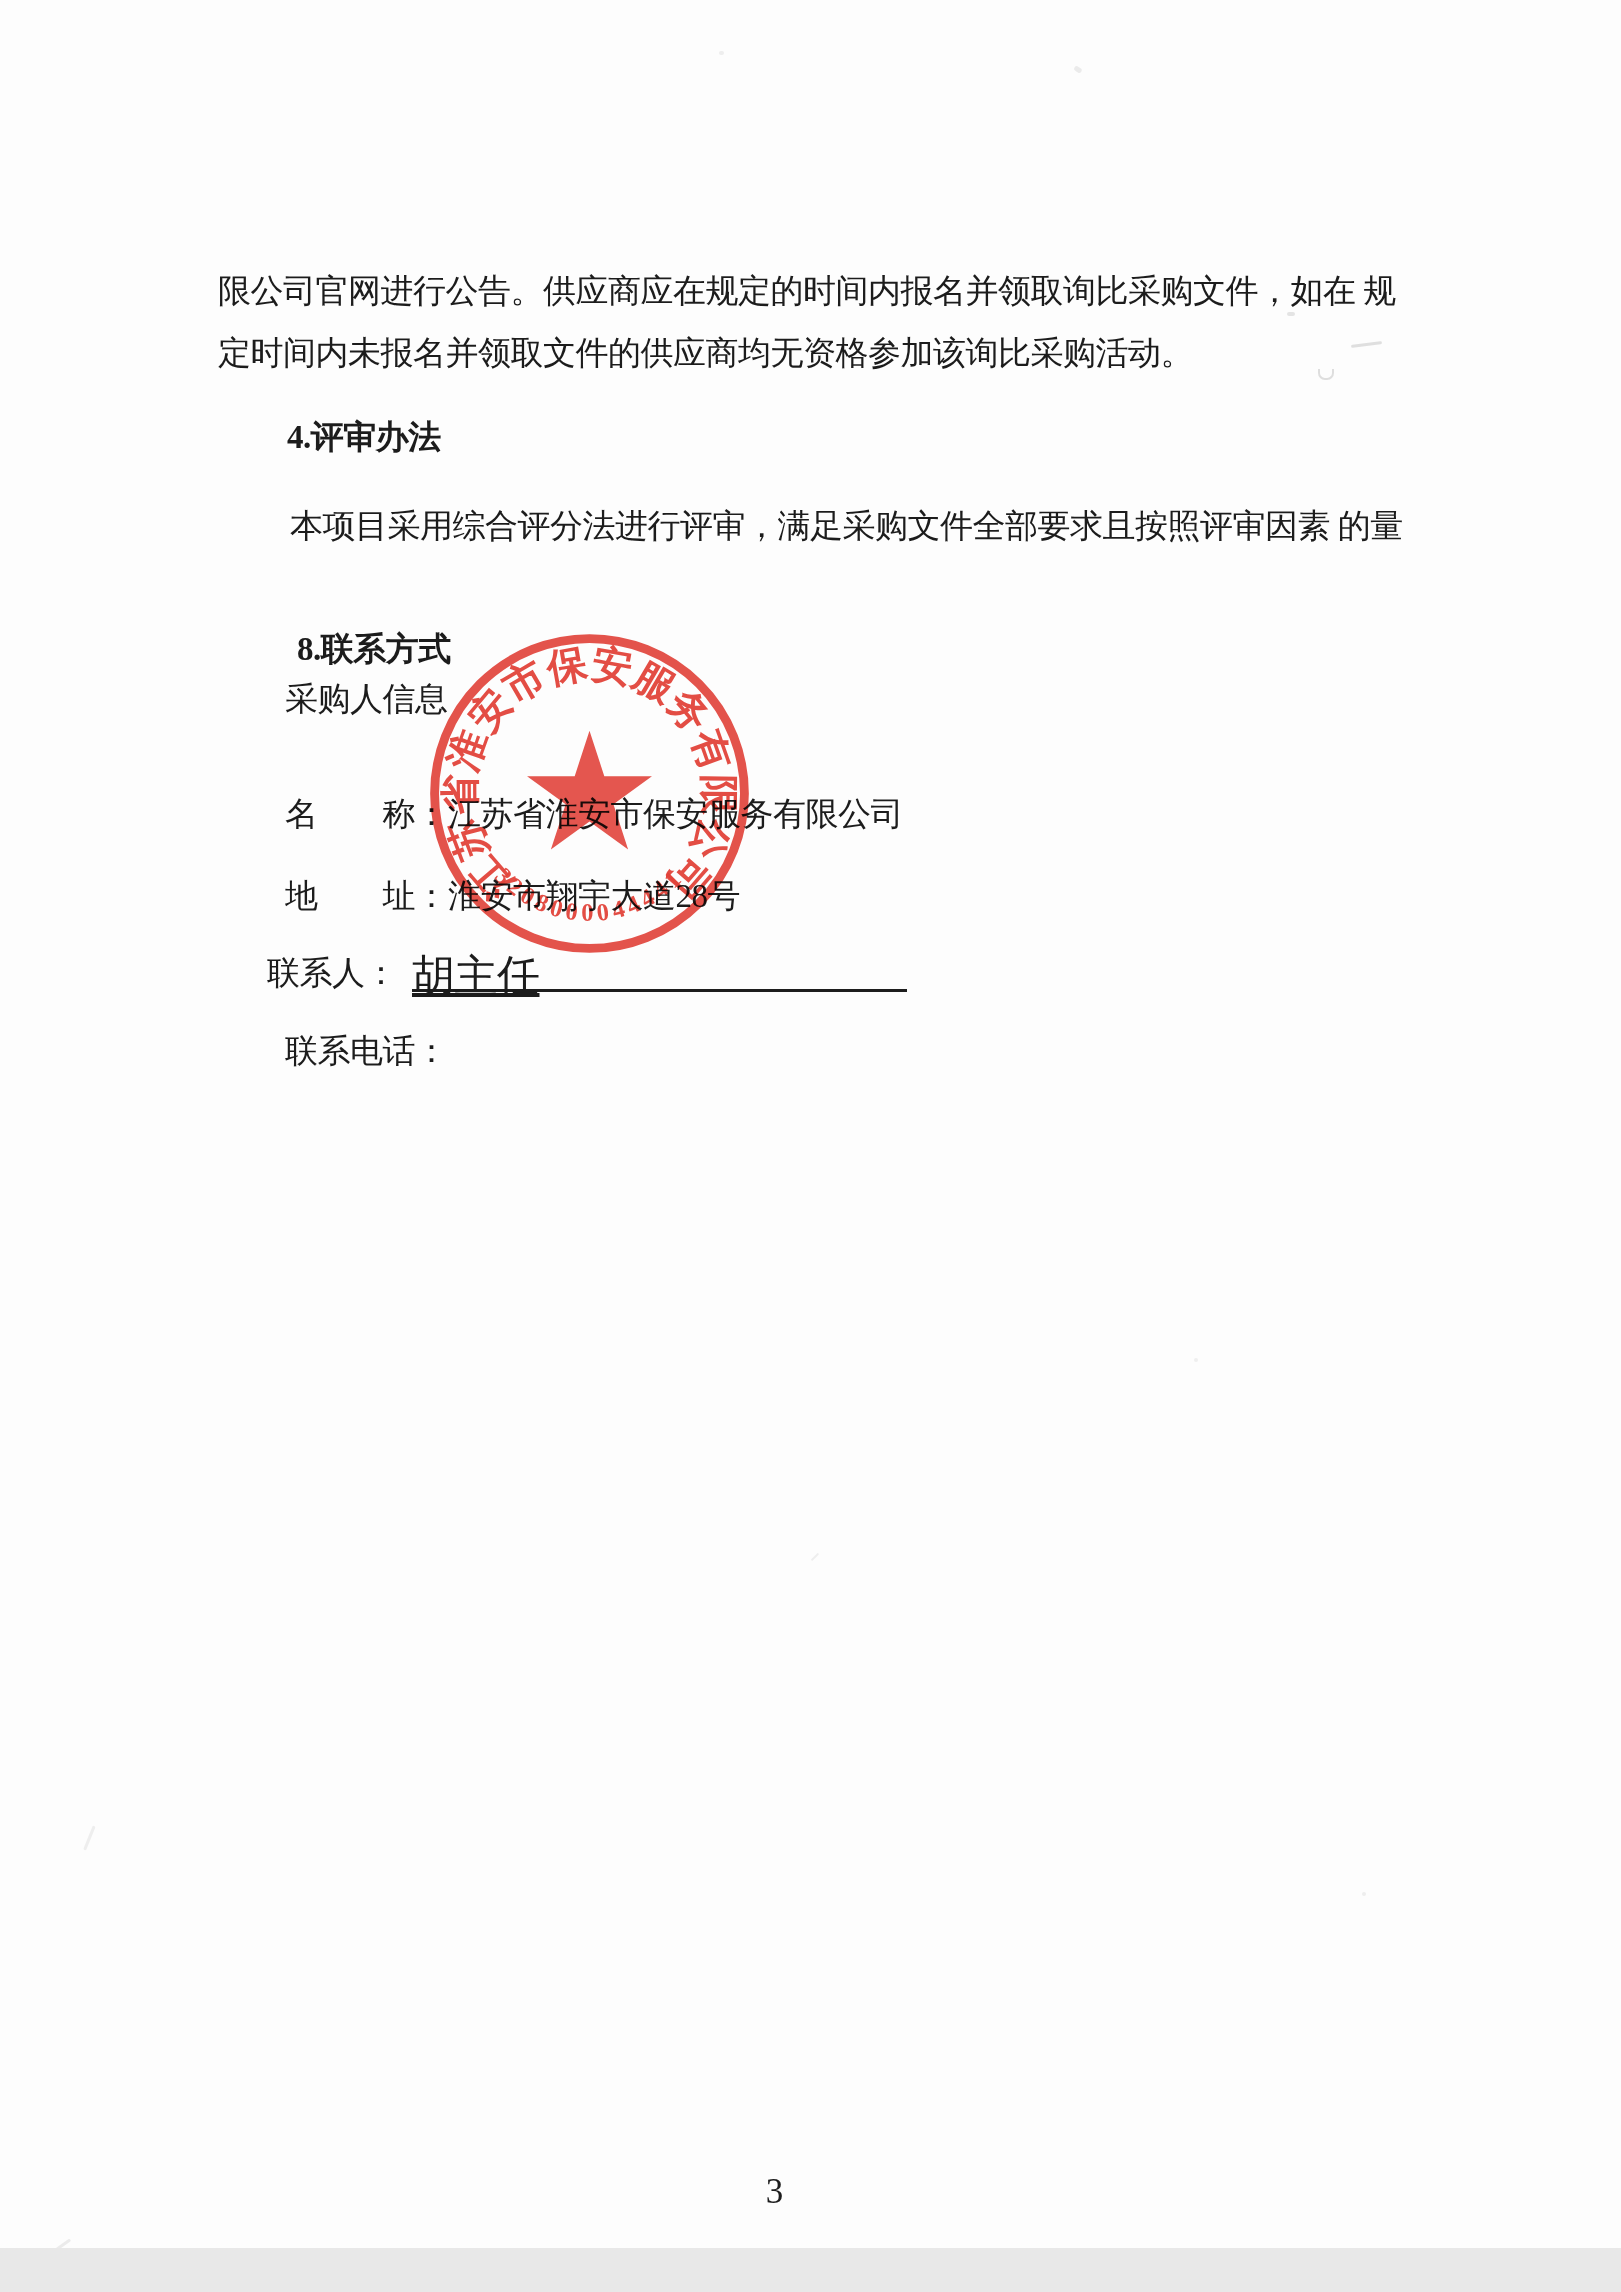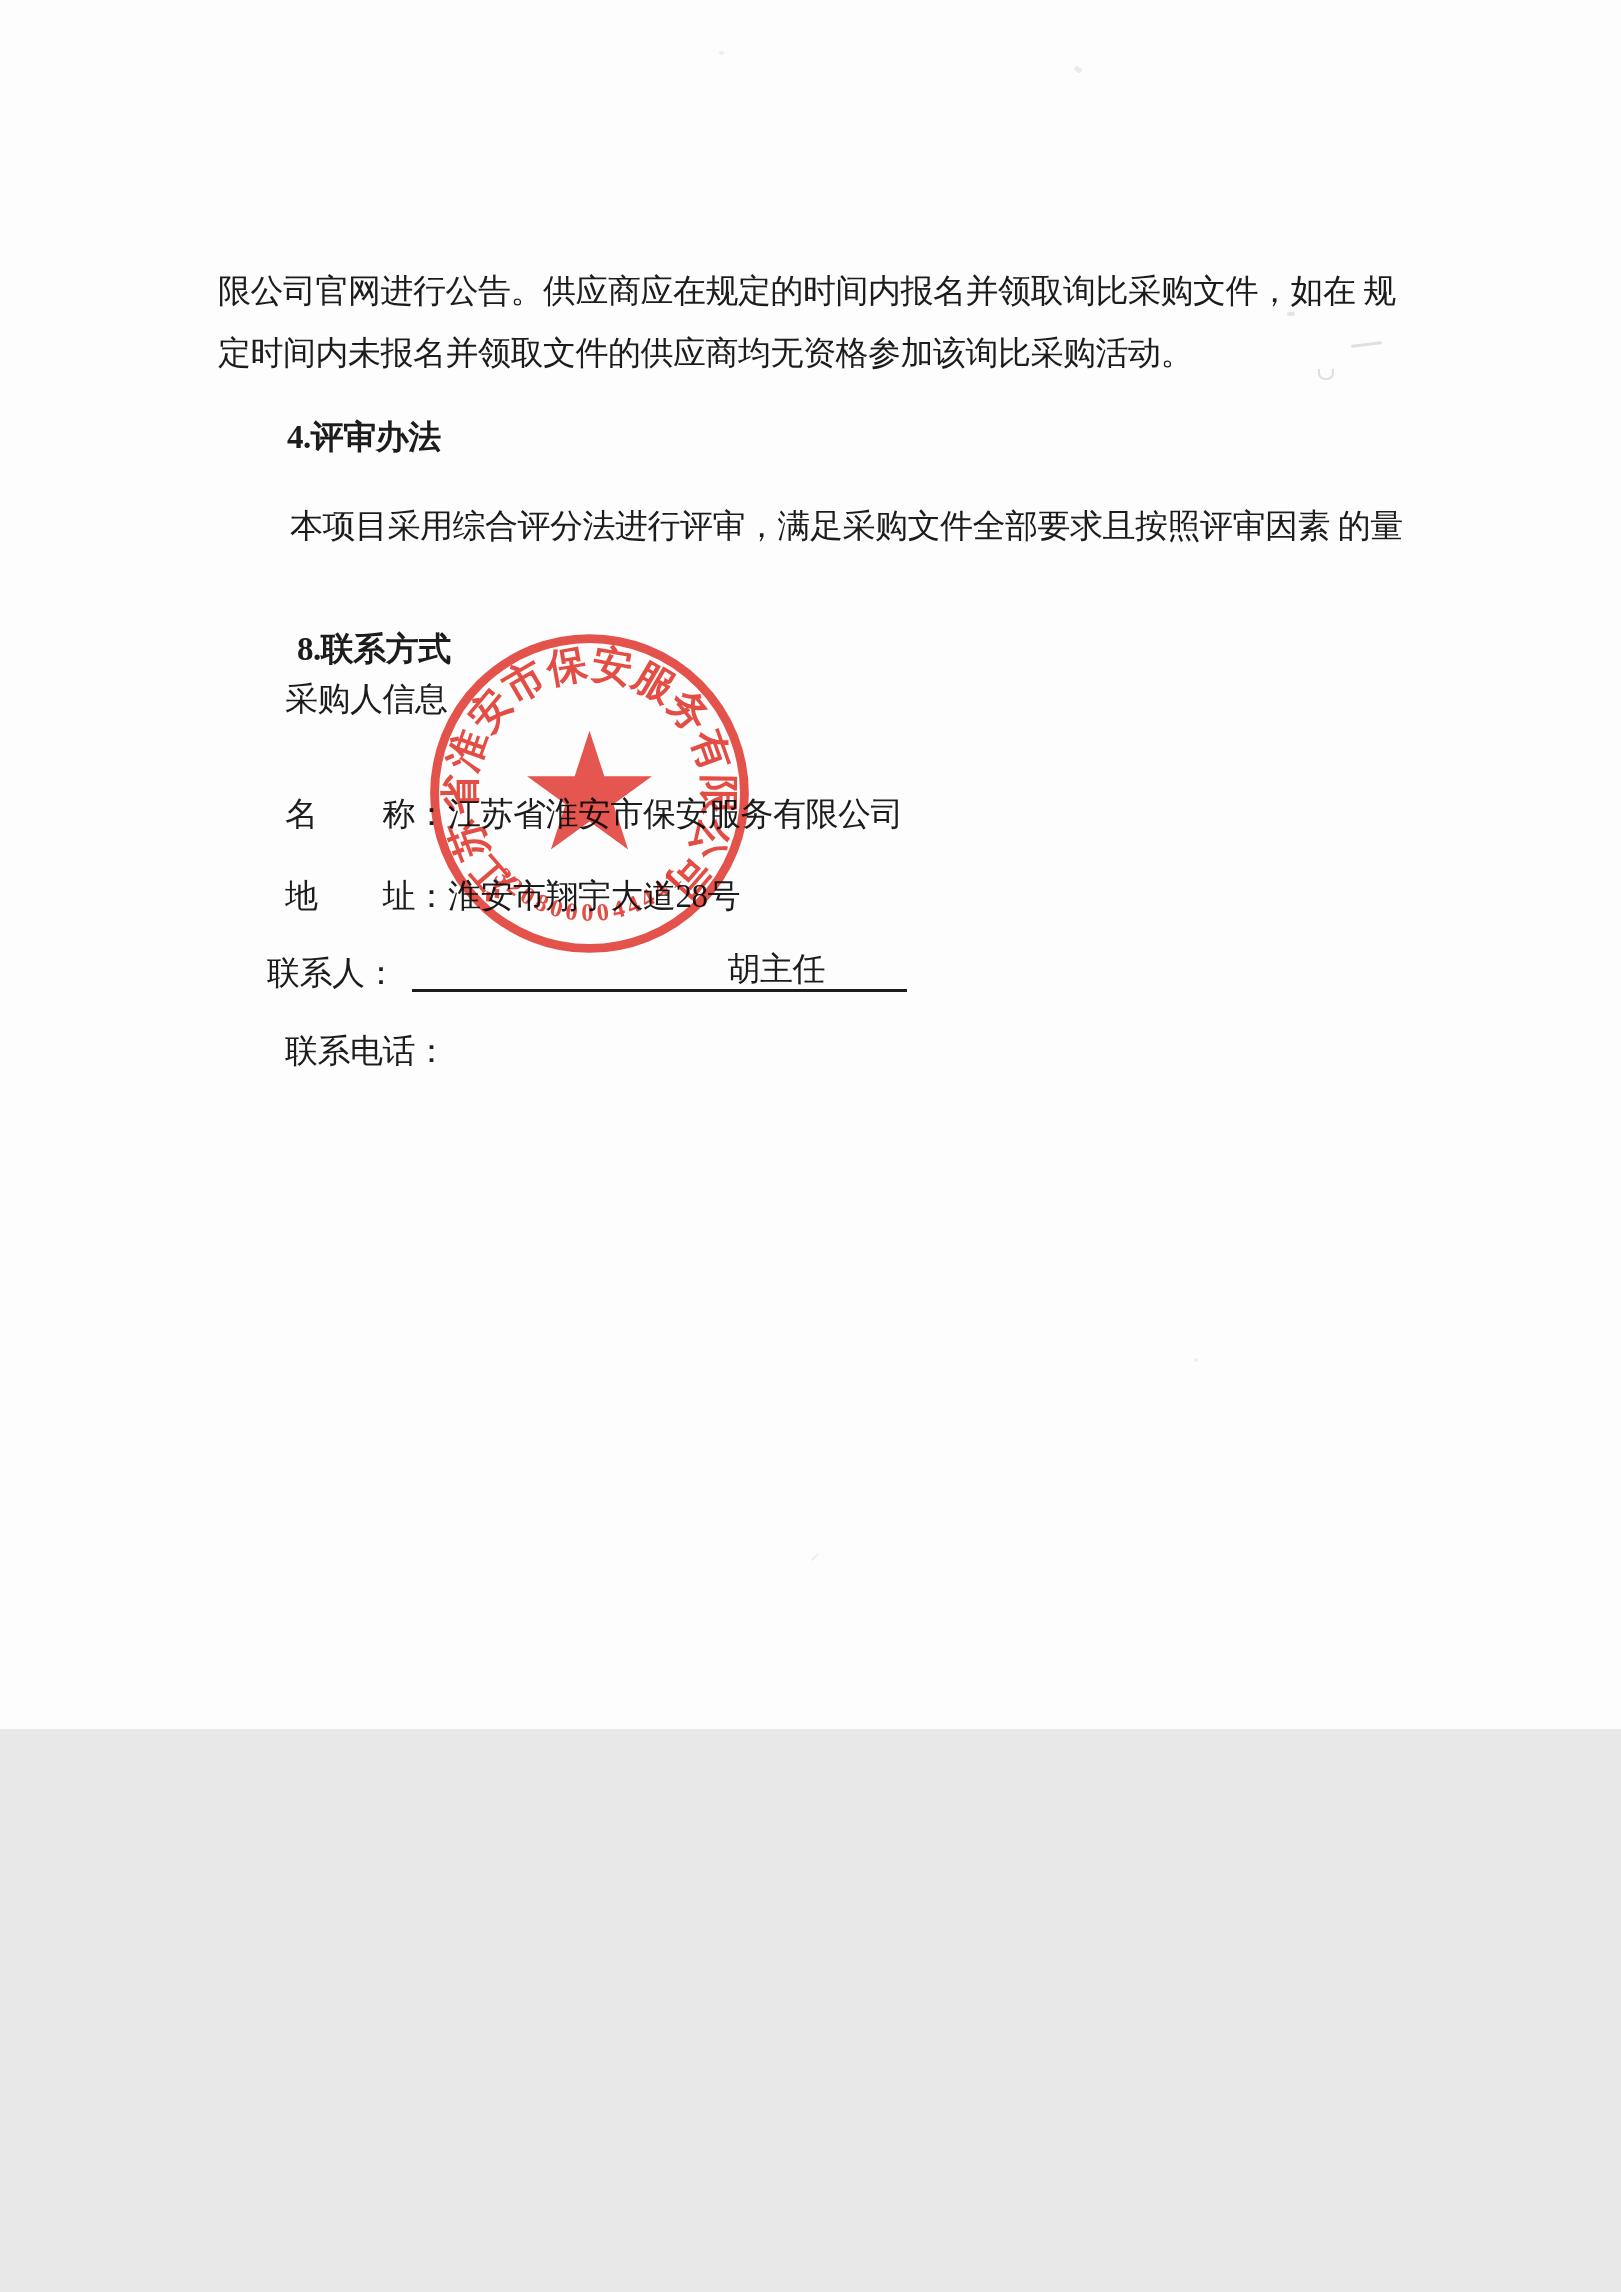--- a/index.html
+++ b/index.html
@@ -1,40 +1,41 @@
 <!DOCTYPE html>
 <html><head>
 <meta charset="utf-8">
 <style>
   html,body { margin:0; padding:0; background:#e8e8e8; }
   .page {
     position:relative;
-    width:1621px; height:1729px;
+    width:1621px; height:2248px;
     background:#fdfdfd;
     font-family:"Liberation Serif","DejaVu Serif",serif;
     color:#1c1c1c;
     overflow:hidden;
   }
   .line {
     position:absolute;
     font-size:33px;
     letter-spacing:-0.5px;
     line-height:1.2;
     white-space:pre;
   }
   .bold { font-weight:700; }
   .fill-line {
     position:absolute;
-    font-size:33px;
+    font-size:43px;
     letter-spacing:-0.5px;
-    text-align:right;
+    text-align:left;
     box-sizing:border-box;
     height:45px;
     border-bottom:3.9px solid #1d1d1d;
     white-space:pre;
+    text-decoration:underline;
   }
   .page-number {
     position:absolute;
     font-size:35px;
   }
   .seal {
     position:absolute;
     mix-blend-mode:multiply;
     opacity:0.93;
   }

